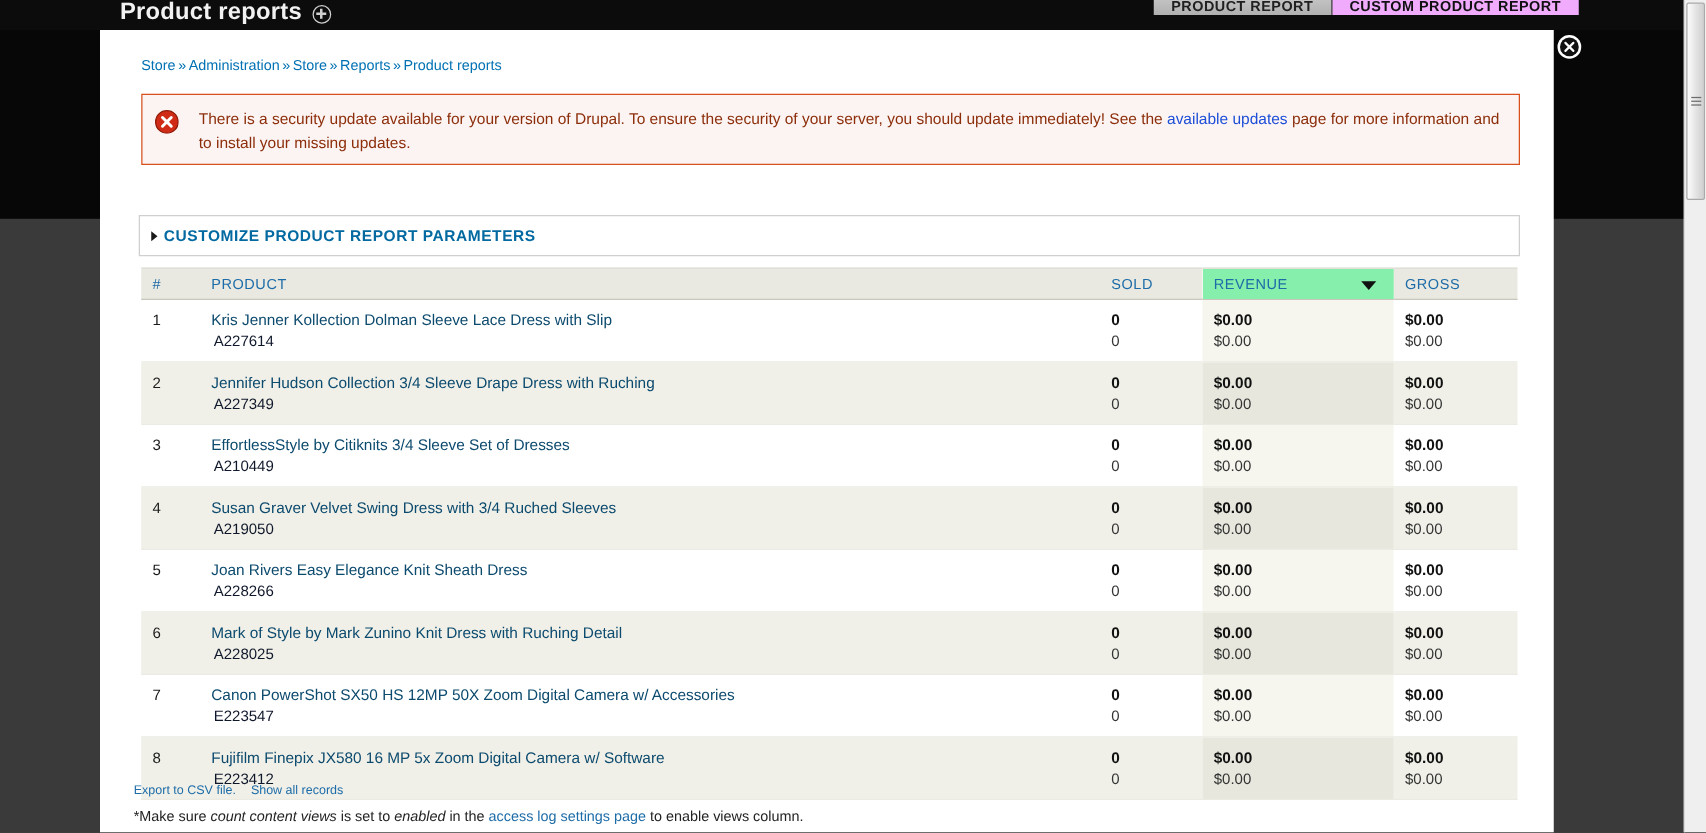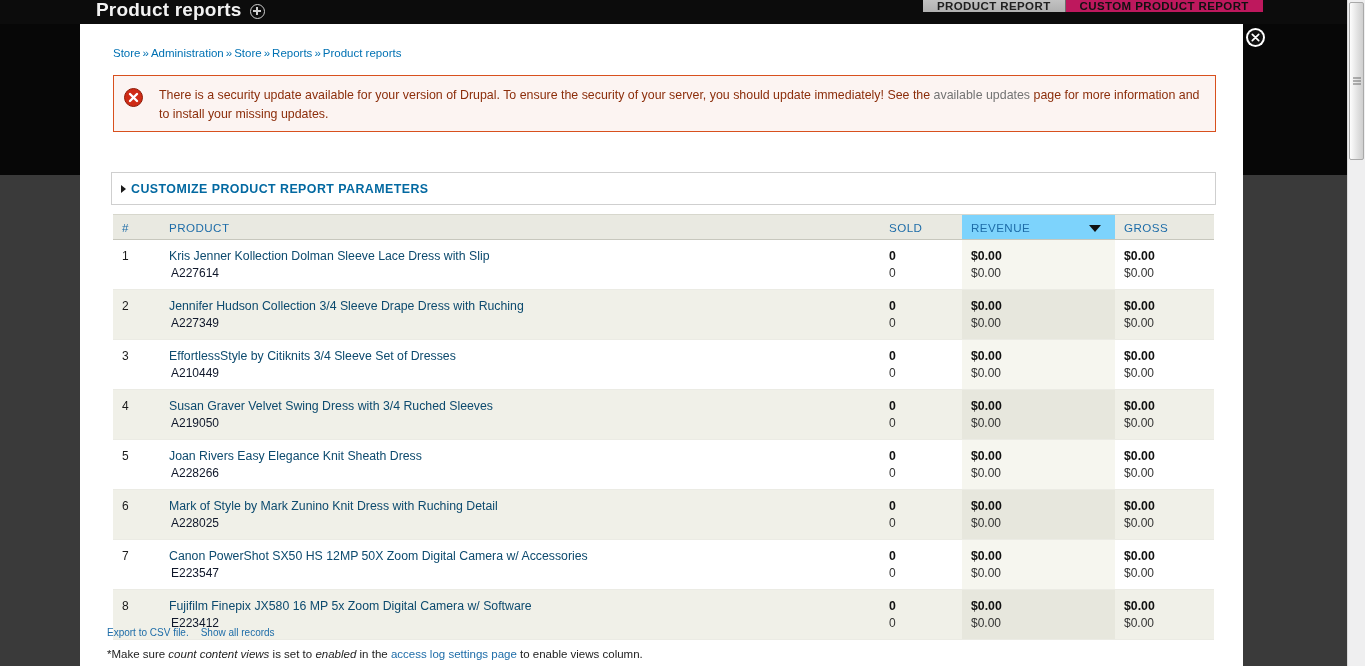--- a/index.html
+++ b/index.html
@@ -60,21 +60,21 @@
     color: #1a1a1a;
     white-space: nowrap;
     cursor: pointer;
   }
   .tab.inactive {
     background: linear-gradient(#c2c2c2, #b0b0b0);
     color: #202020;
     border-right: 1px solid #6c6c6c;
   }
   .tab.active {
-    background: #be185d;
+    background: #f0abfc;
     color: #111;
   }
 
   
   .close-btn {
     position: absolute; left: 1246px; top: 28px;
     width: 19px; height: 19px; border-radius: 50%;
     background: #ffffff;
     display: flex; align-items: center; justify-content: center;
     z-index: 20; cursor: pointer;
@@ -128,21 +128,21 @@
     border: 1px solid #d8501e;
   }
   .msg-icon {
     position: absolute; left: 10px; top: 12px;
     width: 19px; height: 19px;
   }
   .msg-text {
     position: absolute; left: 45px; top: 10px; right: 12px;
     font-size: 12.4px; line-height: 19px; color: #8c2e0b;
   }
-  .msg-text a { color: #737373; text-decoration: none; cursor: pointer; }
+  .msg-text a { color: #1d4ed8; text-decoration: none; cursor: pointer; }
 
   
   .fieldset {
     position: absolute; left: 31px; top: 148px;
     width: 1105px; height: 33px;
     background: #ffffff;
     border: 1px solid #cfcfcf;
     display: flex; align-items: center;
     cursor: pointer;
   }
@@ -177,21 +177,21 @@
     font-weight: normal;
     letter-spacing: .45px;
     text-transform: uppercase;
     text-align: left;
     padding: 0 0 0 9px;
     vertical-align: middle;
     white-space: nowrap;
     cursor: pointer;
   }
   .rtable thead th.sorted {
-    background: #7dd3fc;
+    background: #86efac;
     position: relative;
   }
   .sort-arrow {
     position: absolute; right: 14px; top: 10px;
     width: 0; height: 0;
     border-left: 6px solid transparent;
     border-right: 6px solid transparent;
     border-top: 7px solid #111111;
   }
   .col-num  { width: 47px; }

